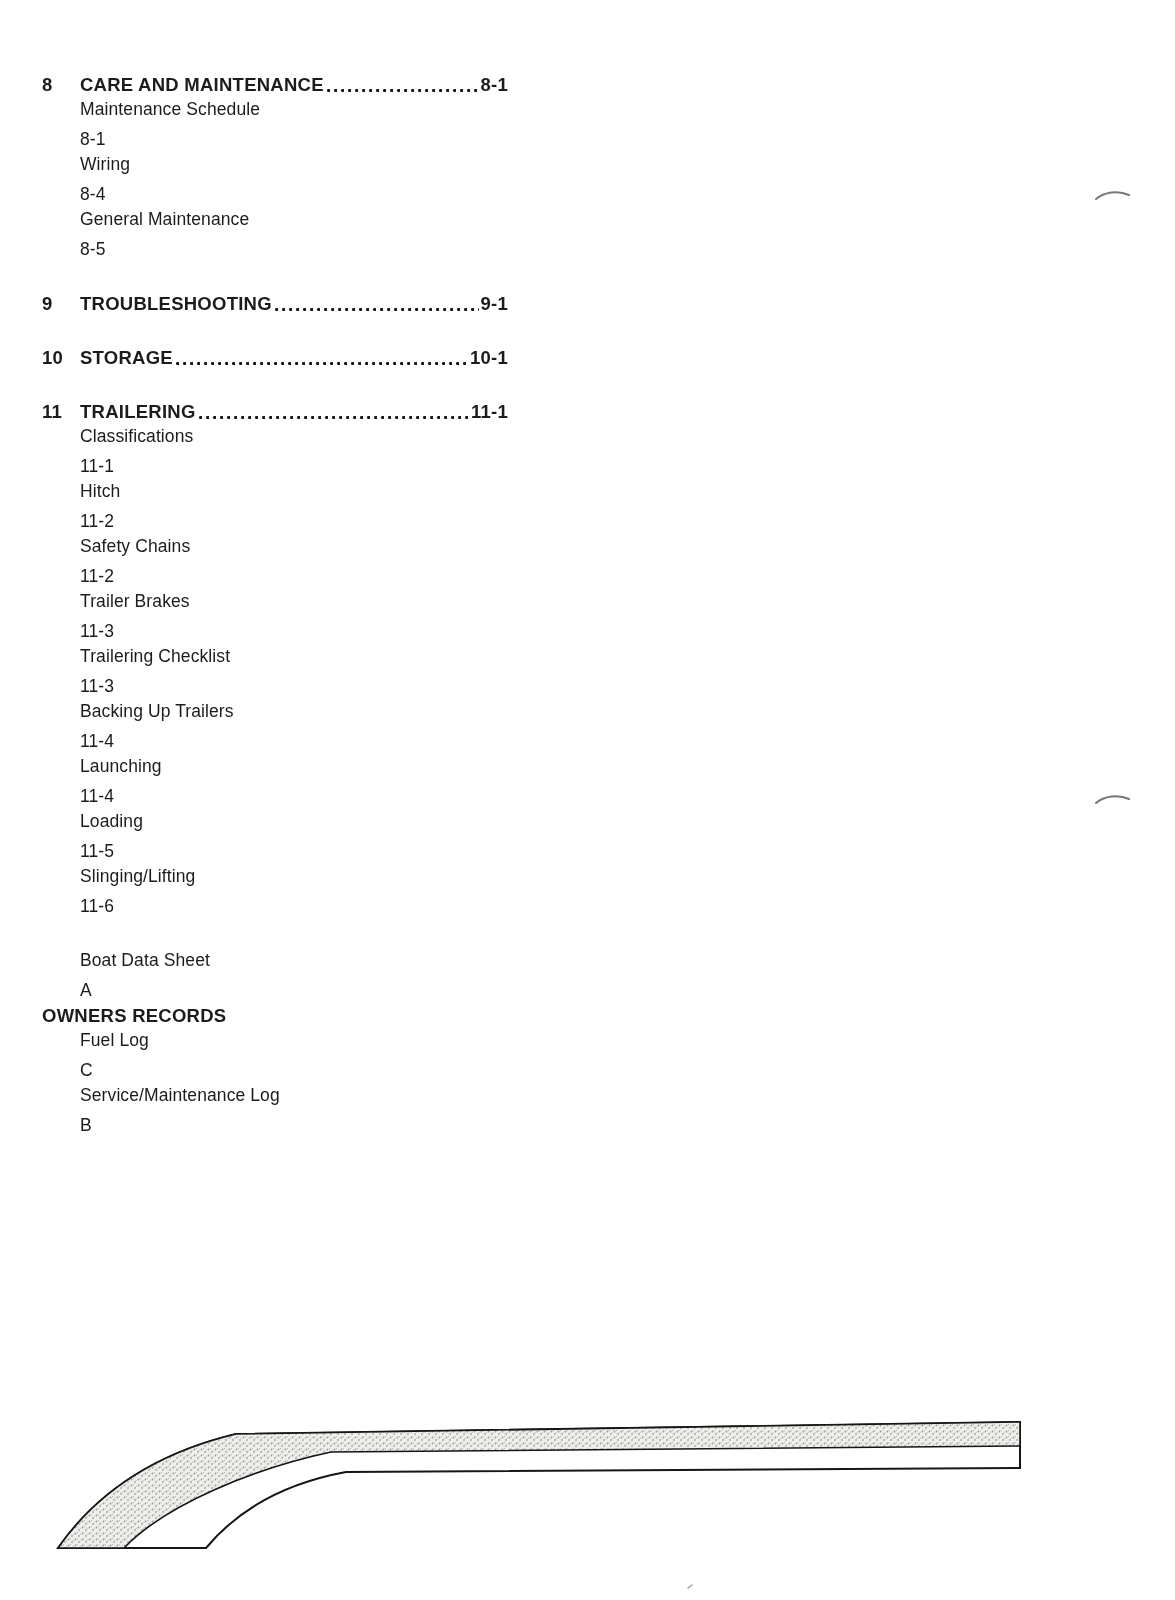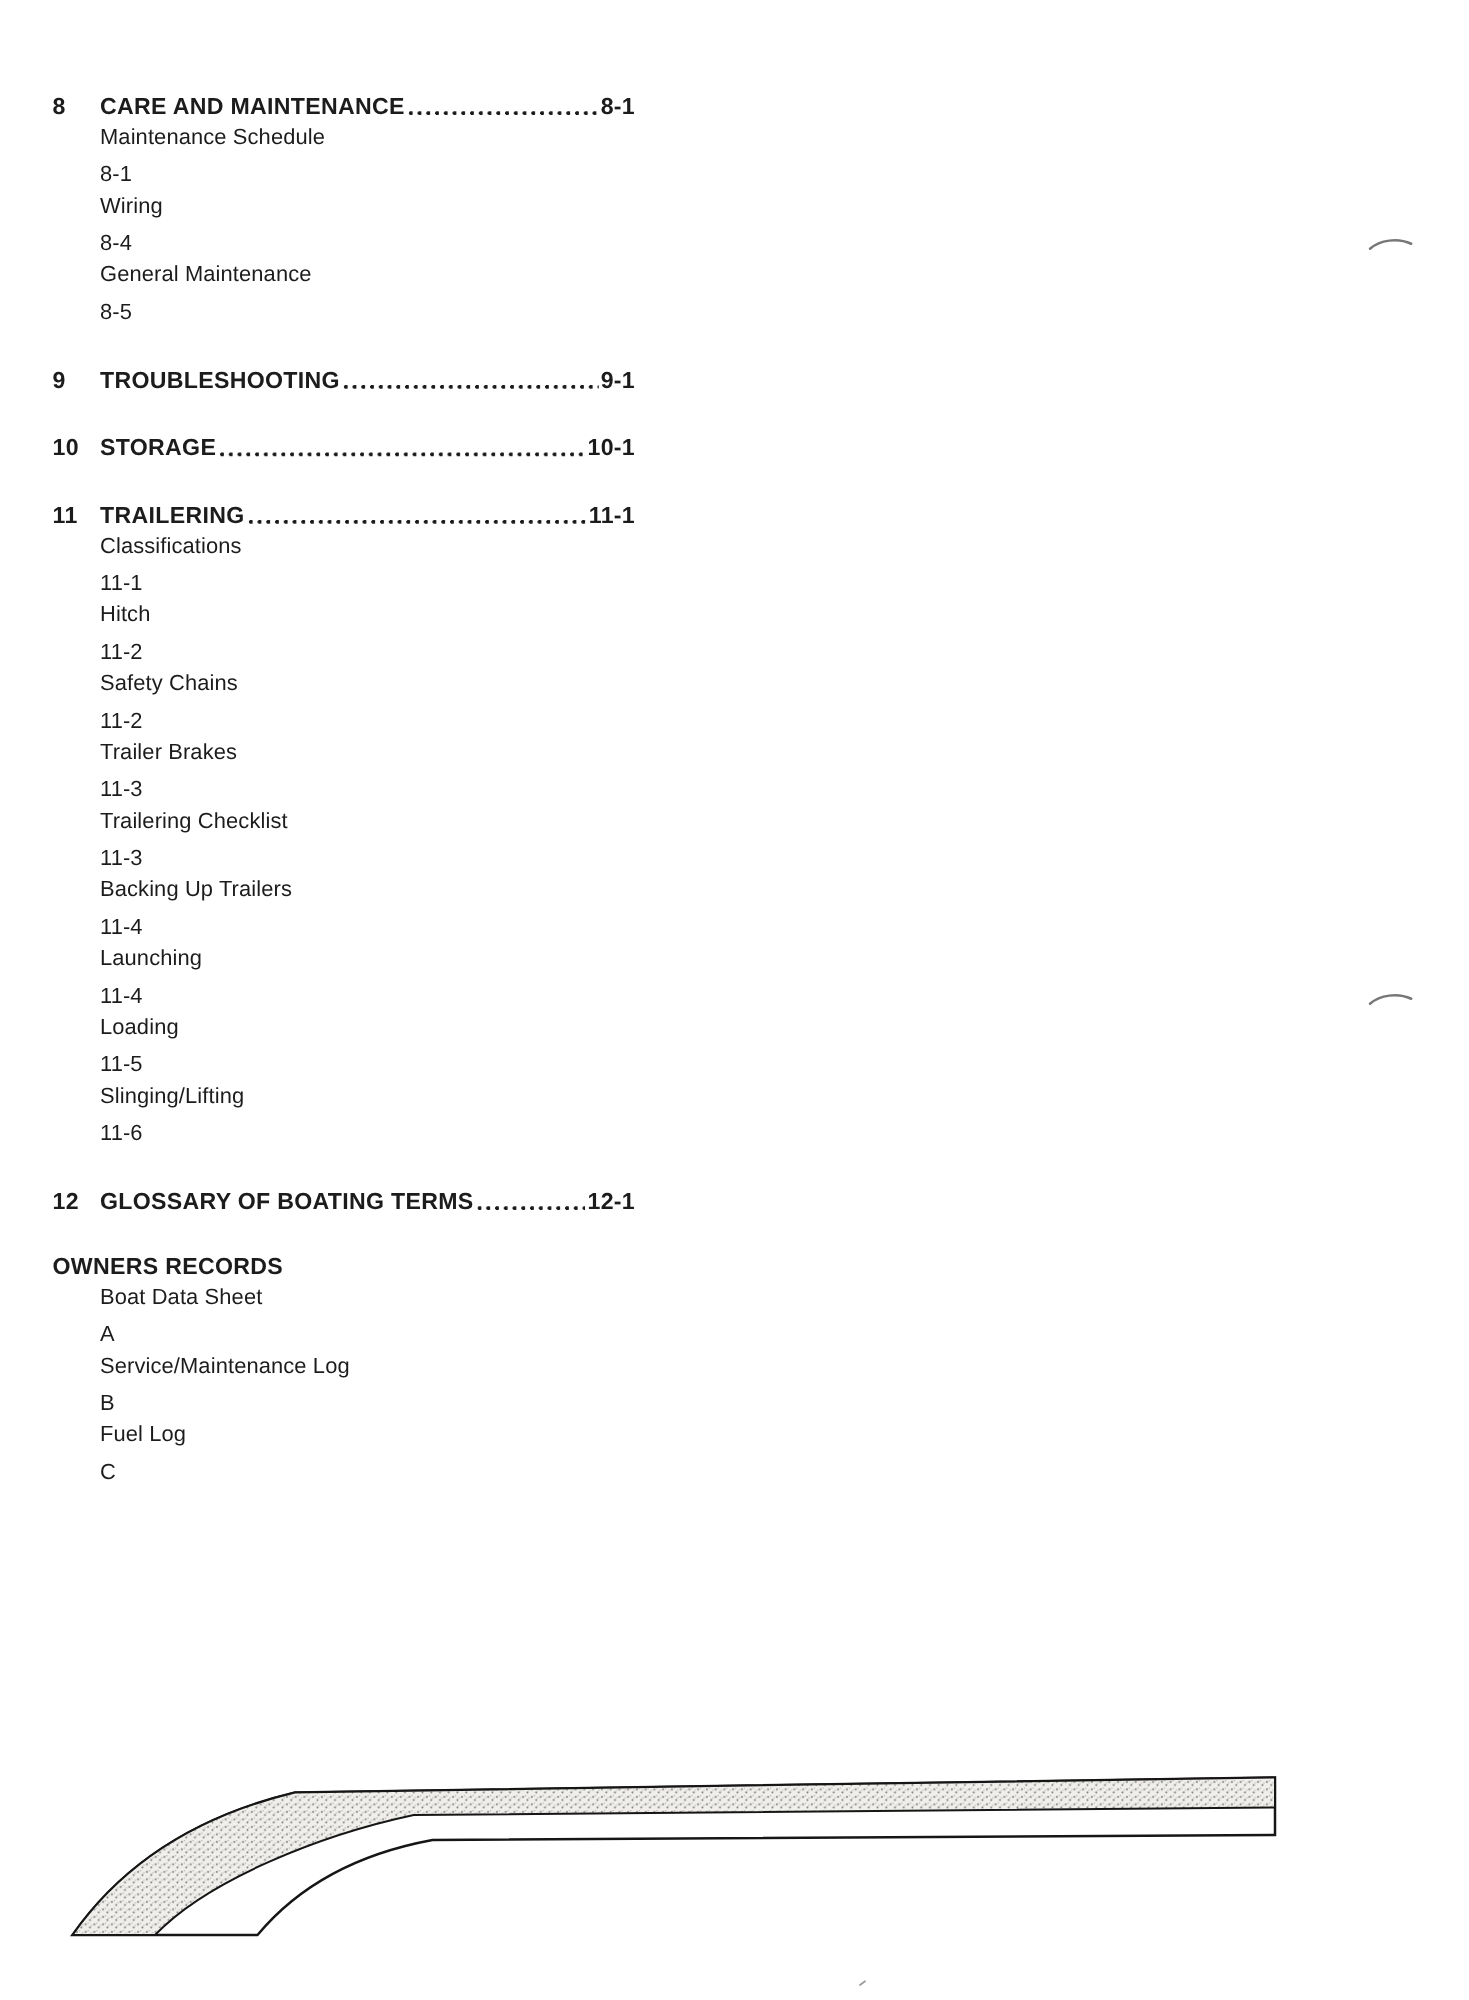--- a/index.html
+++ b/index.html
@@ -168,47 +168,39 @@
         <span class="leader"></span>
         <span class="pg">11-5</span>
       </div>
       <div class="row item">
         <span class="title">Slinging/Lifting</span>
         <span class="leader"></span>
         <span class="pg">11-6</span>
       </div>
     </section>
 
-    <section class="toc-section tight">
-      <div class="row head">
-        <span class="num">12</span>
-        <span class="title">GLOSSARY OF BOATING TERMS</span>
-        <span class="leader"></span>
-        <span class="pg">12-1</span>
-      </div>
-    </section>
-
-    <section class="toc-section">
+
+    <section class="toc-section">
+      <div class="row item">
+        <span class="title">Boat Data Sheet</span>
+        <span class="leader"></span>
+        <span class="pg">A</span>
+      </div>
       <div class="row head">
         <span class="title">OWNERS RECORDS</span>
       </div>
       <div class="row item">
-        <span class="title">Boat Data Sheet</span>
-        <span class="leader"></span>
-        <span class="pg">A</span>
+        <span class="title">Fuel Log</span>
+        <span class="leader"></span>
+        <span class="pg">C</span>
       </div>
       <div class="row item">
         <span class="title">Service/Maintenance Log</span>
         <span class="leader"></span>
         <span class="pg">B</span>
-      </div>
-      <div class="row item">
-        <span class="title">Fuel Log</span>
-        <span class="leader"></span>
-        <span class="pg">C</span>
       </div>
     </section>
 
   </div>
 
   <svg class="hull-art" viewBox="0 0 978 146" aria-hidden="true">
     <defs>
       <pattern id="stip" width="7" height="6" patternUnits="userSpaceOnUse">
         <rect width="7" height="6" fill="#f1efeb"></rect>
         <circle cx="1.5" cy="1.5" r="0.9" fill="#9a9a9a"></circle>

